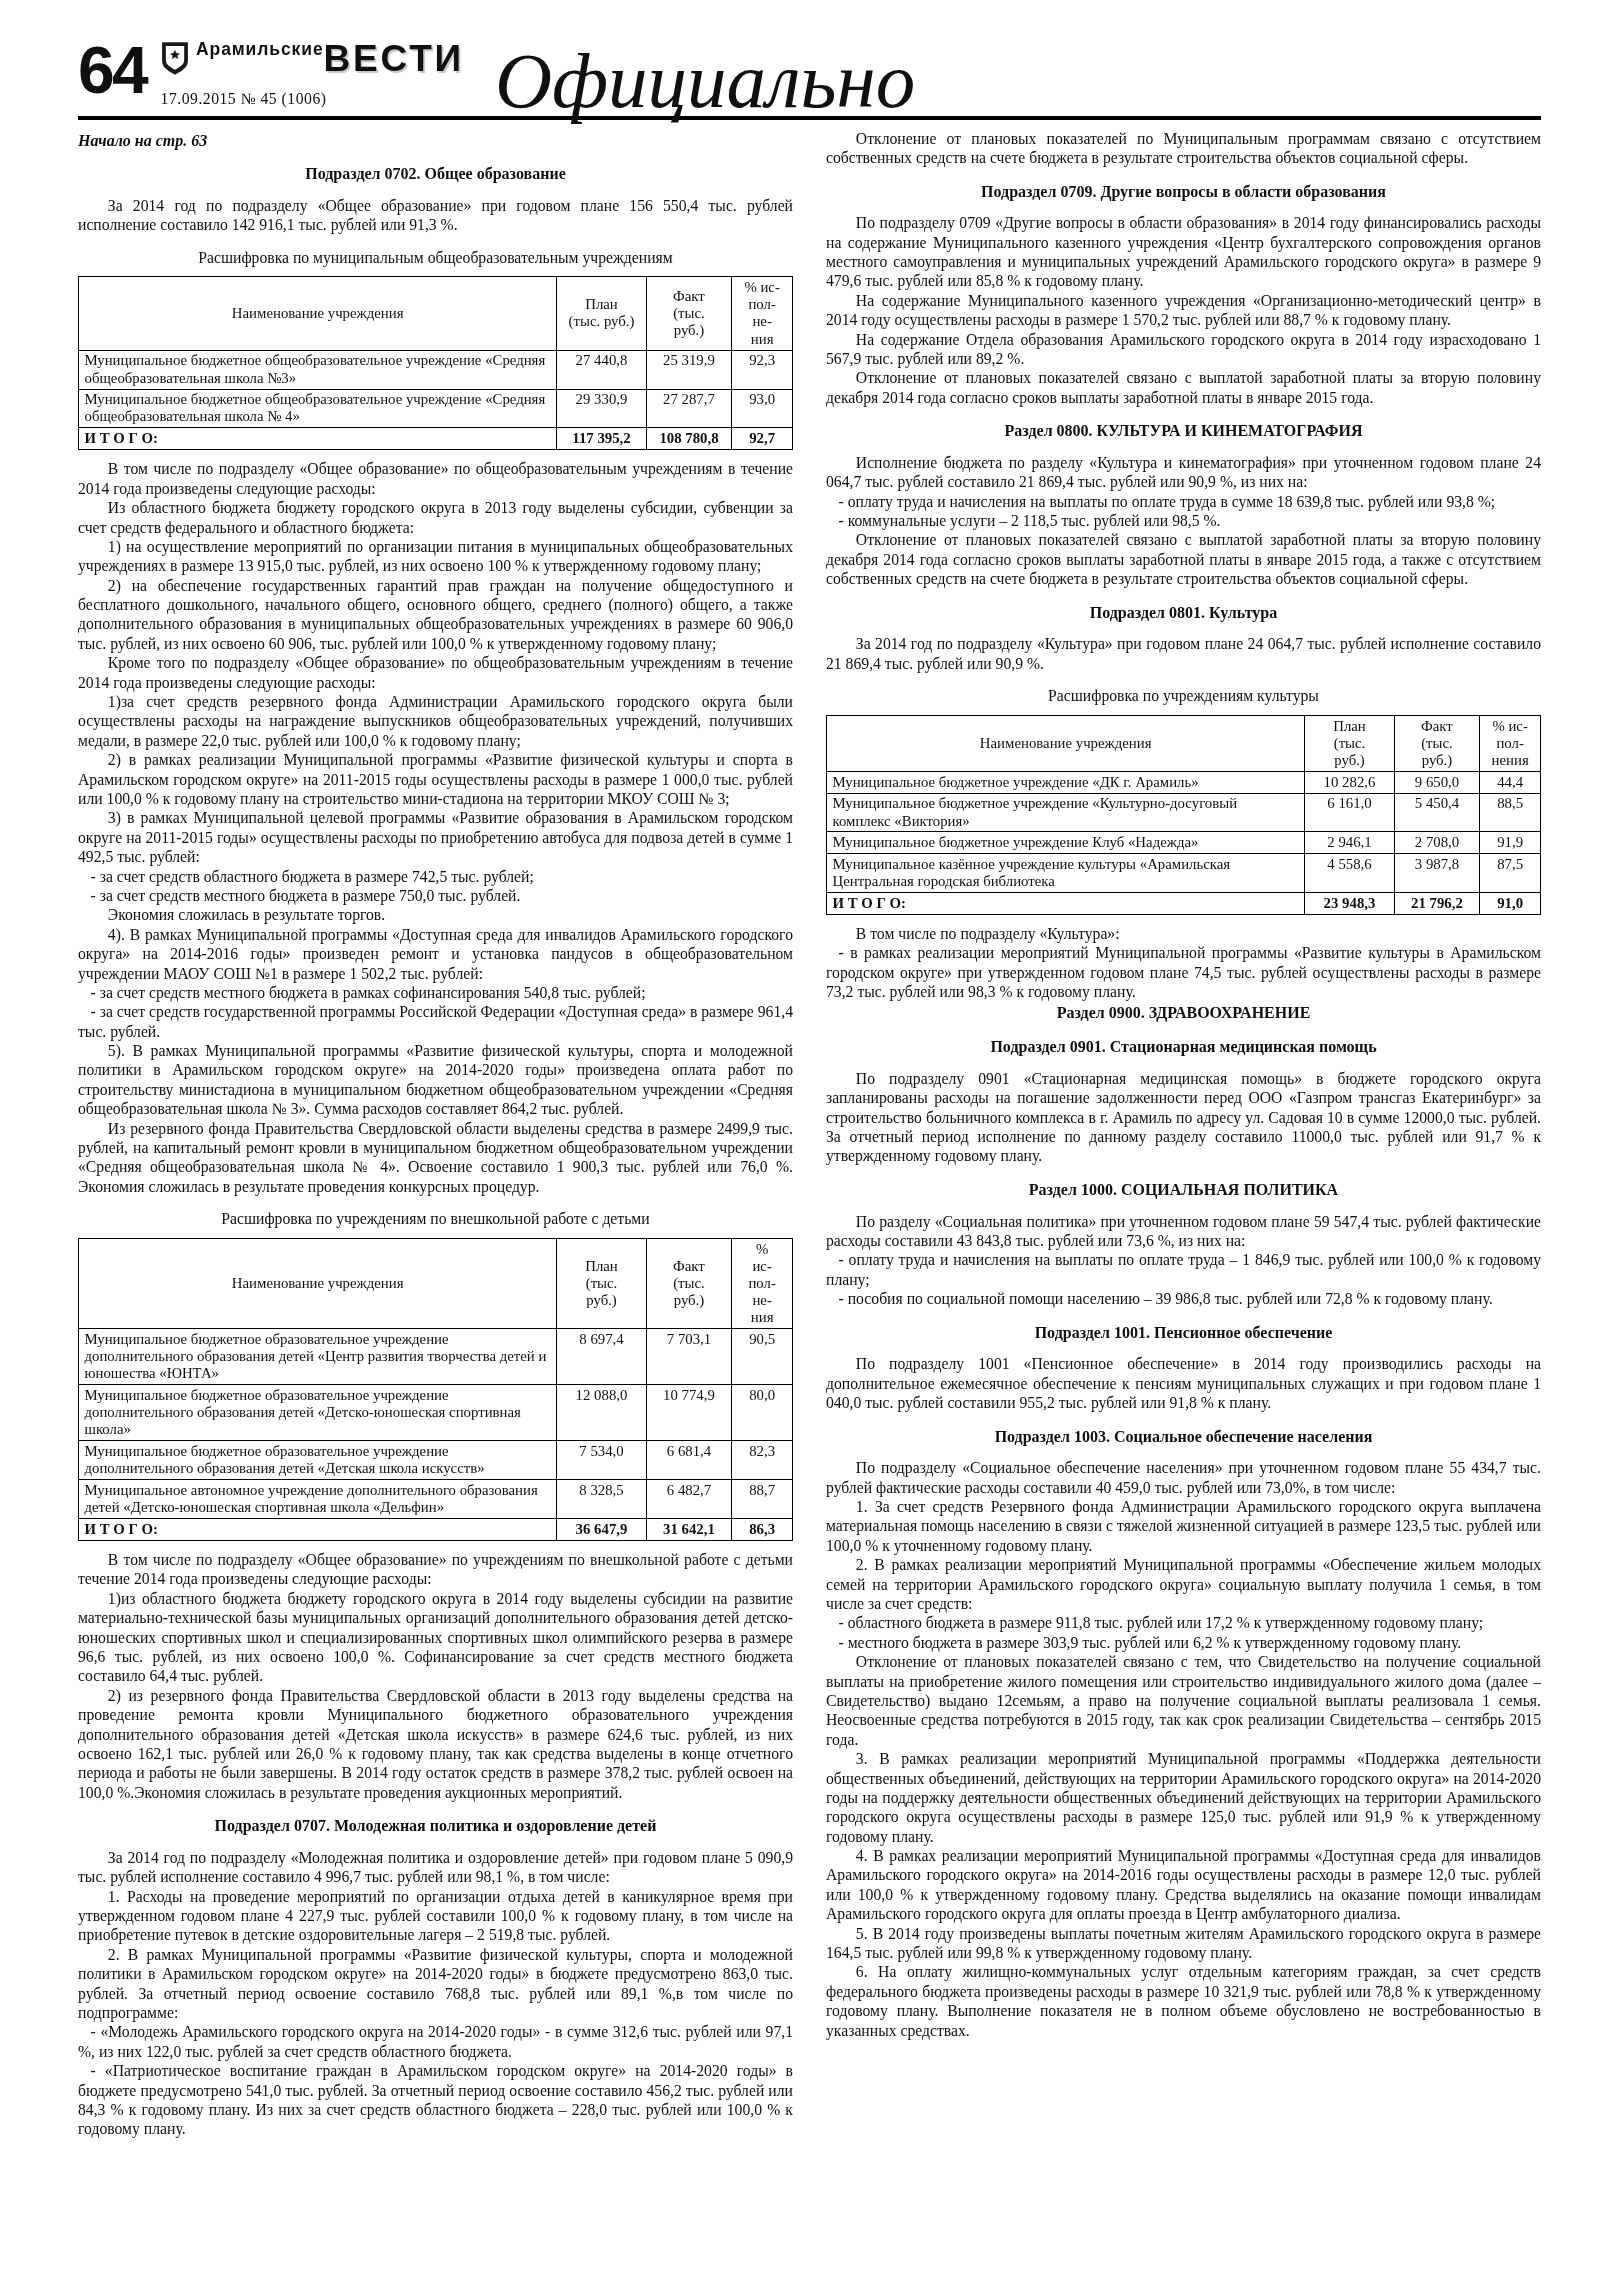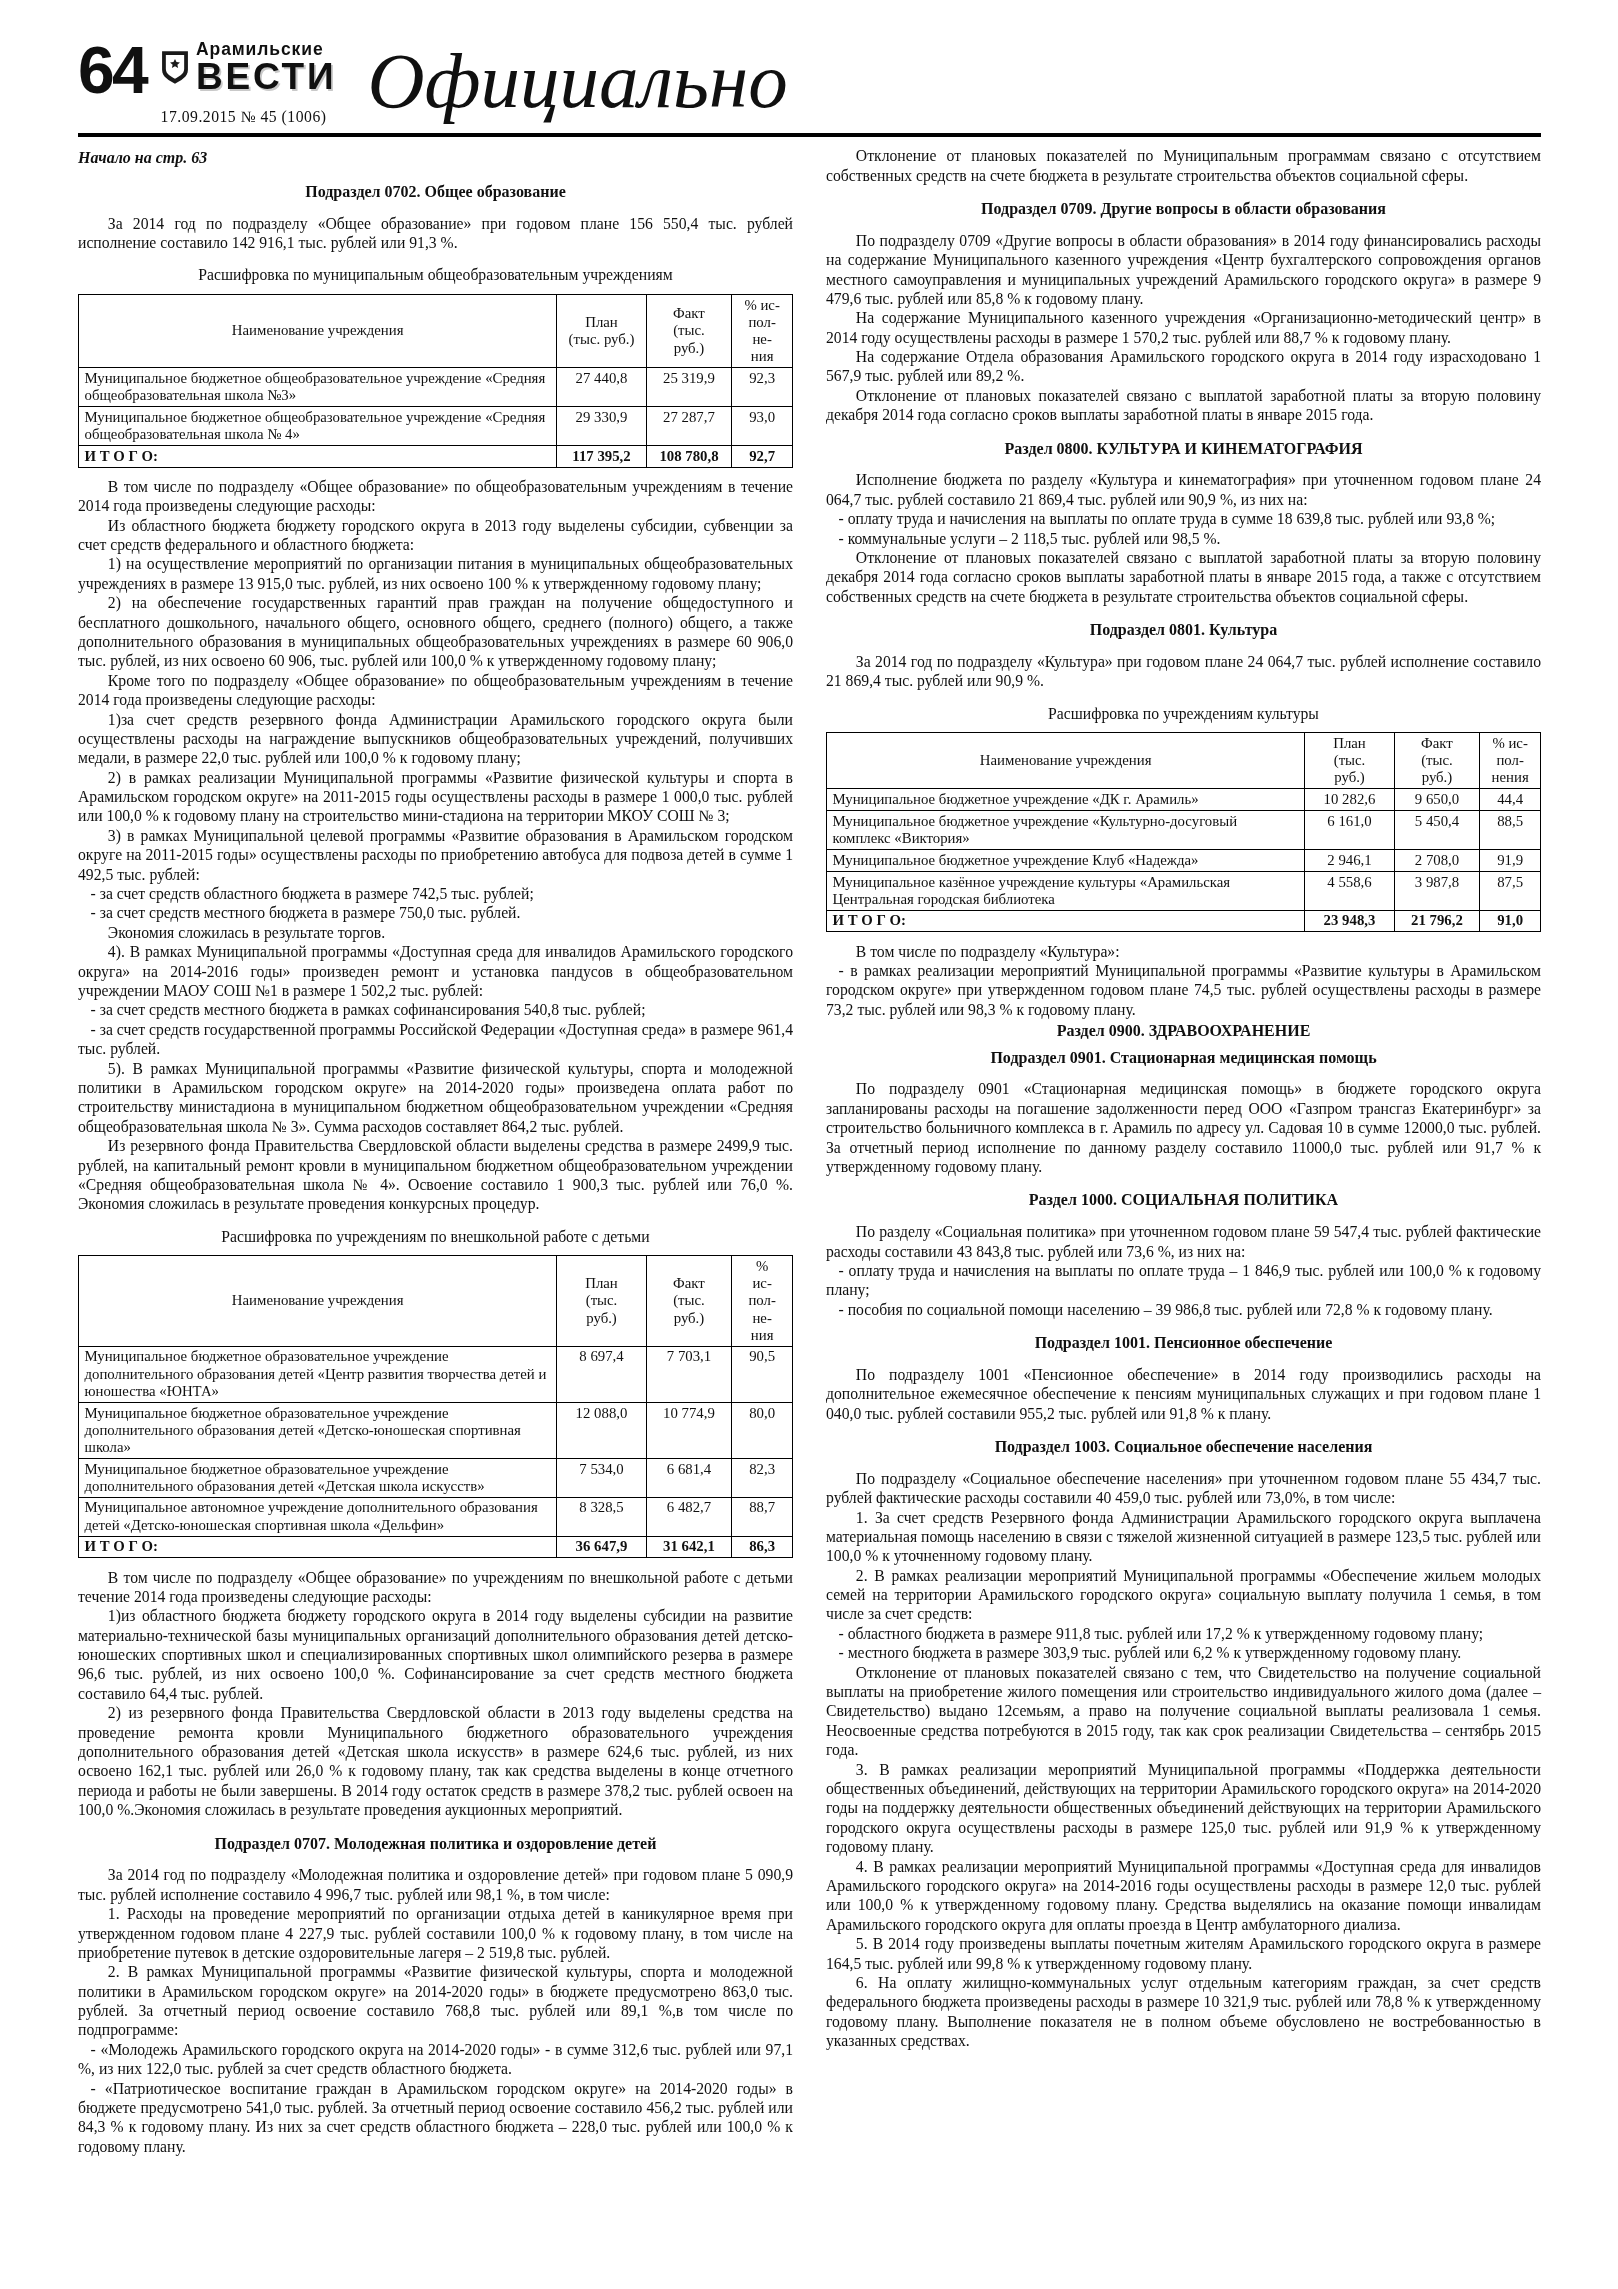--- a/index.html
+++ b/index.html
@@ -18,21 +18,21 @@
     padding-bottom:7.4px;
   }
   .header-left { display:flex; align-items:flex-start; gap:14.8px; }
   .page-num {
     font-family:"Liberation Sans", sans-serif;
     font-weight:800; font-size:66px; line-height:0.88; letter-spacing:-2.8px;
   }
   .mast-block { display:flex; flex-direction:column; }
   .mast-row { display:flex; align-items:center; gap:7.4px; }
   .crest { width:28px; height:35px; flex:0 0 auto; }
-  .mast-titles { display:flex; flex-direction:column; }
+  .mast-titles { display:flex; flex-direction:row; }
   .mast-top {
     font-family:"Liberation Sans", sans-serif;
     font-weight:bold; font-size:17.5px; letter-spacing:0.9px; line-height:1;
   }
   .mast-main {
     font-family:"Liberation Sans", sans-serif;
     font-weight:900; font-size:37px; letter-spacing:2.8px; line-height:0.95;
     text-shadow:1.8px 1.8px 0 #c9c9c9;
   }
   .date-line { font-size:15.7px; margin-top:14px; letter-spacing:0.5px; }
@@ -45,21 +45,21 @@
 
   
   .content { display:flex; gap:33px; margin-top:9.2px;justify-content:flex-end; }
   .column {
     flex:1; font-size:15.7px; line-height:1.235; text-align:justify;
     hyphens:auto; -webkit-hyphens:auto; overflow-wrap:break-word;
   }
   .note { font-style:italic; font-weight:600; font-size:16px; margin:1.8px 0 9.2px 0; }
   .heading { text-align:center; font-weight:bold; font-size:16px; margin:14px 0 12px 0; }
   .heading.tight { margin:1.8px 0 0 0; }
-  .heading.tight-top { margin:7px 0 12px 0; }
+  .heading.tight-top { margin:14px 0 12px 0; }
   .caption { text-align:center; margin:13px 0 9.2px 0; }
   .para { text-indent:1.9em; }
   .para.dash { text-indent:0.8em; }
 
   
   .data-table {
     width:100%; border-collapse:collapse; margin:3.7px 0 9.2px 0;
     font-size:14.8px; line-height:1.16; text-align:left;
   }
   .data-table th, .data-table td {

